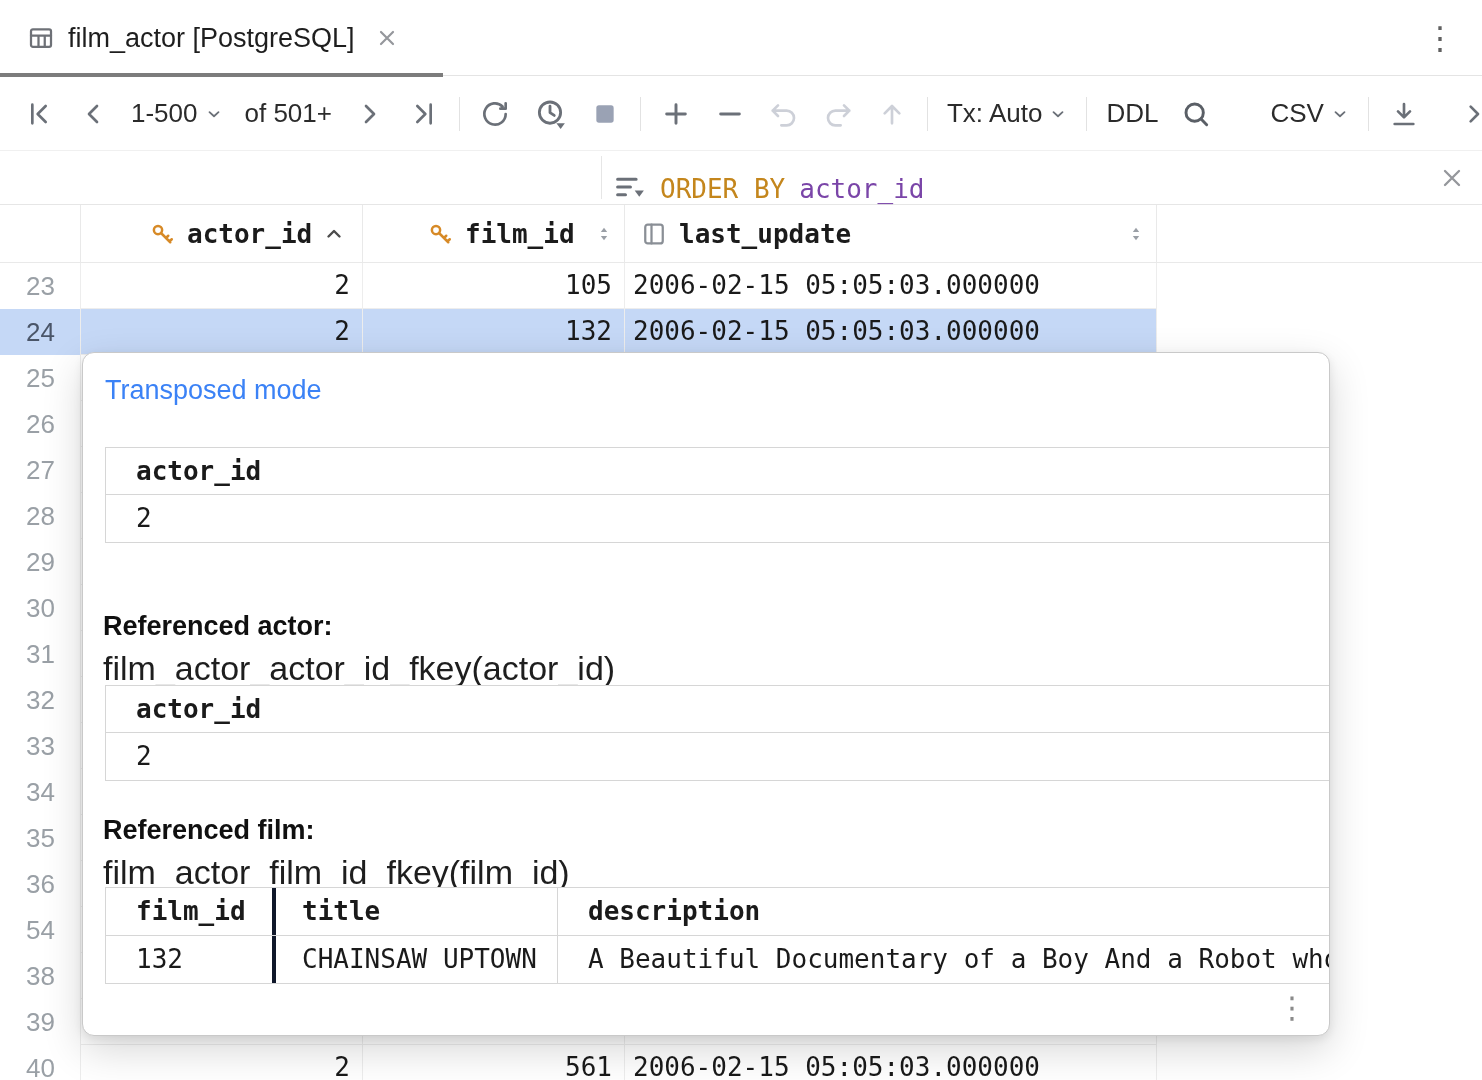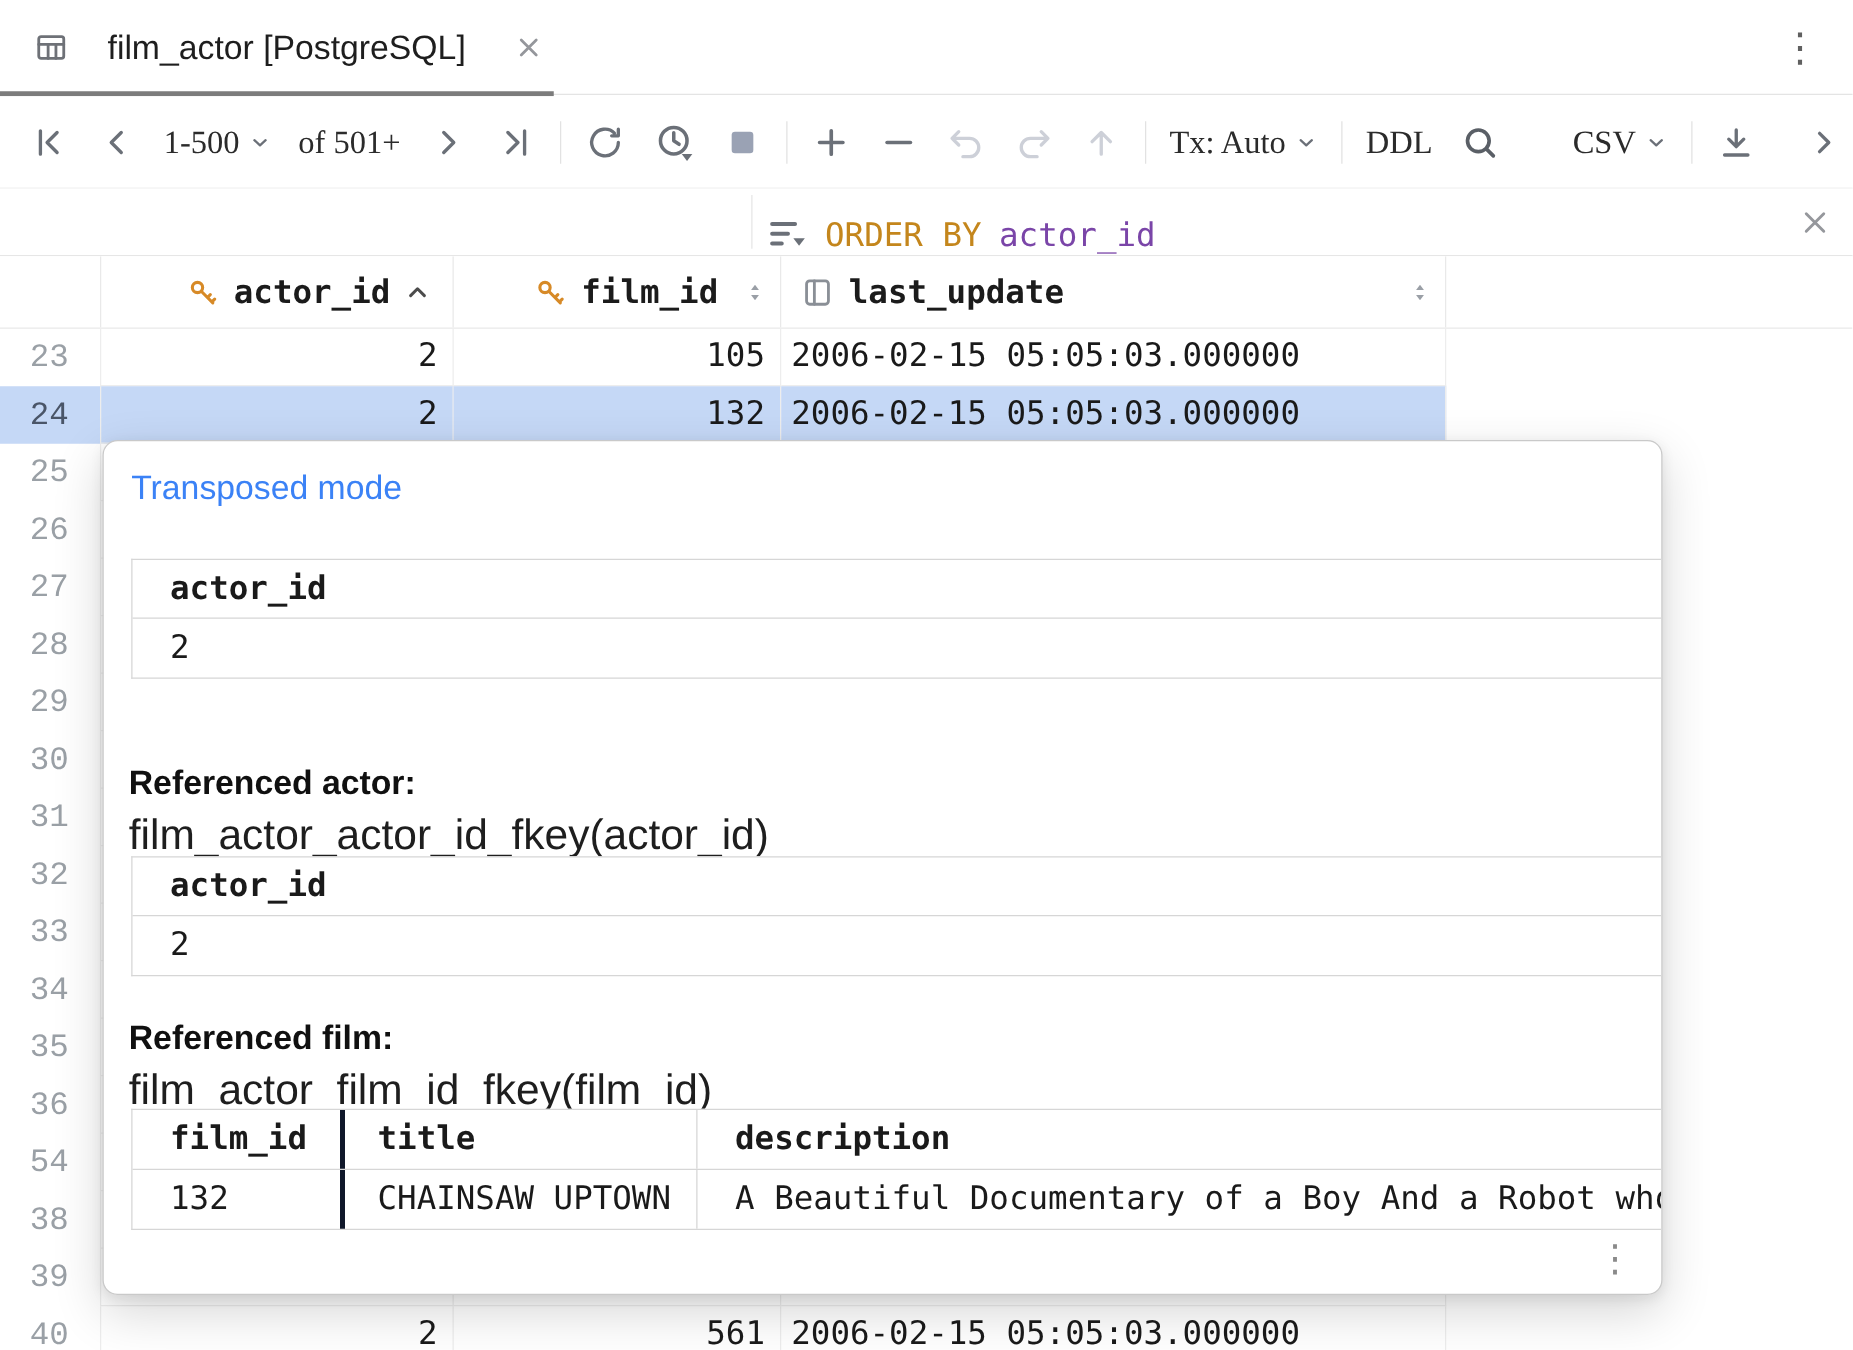--- a/index.html
+++ b/index.html
@@ -1,29 +1,29 @@
 <!DOCTYPE html>
 <html><head>
 <meta charset="utf-8">
 <style>
   *{margin:0;padding:0;box-sizing:border-box}
   html,body{width:1482px;height:1080px;overflow:hidden;background:#fff;font-family:"Liberation Sans",sans-serif}
   .icn{display:block}
 
   
   .tabbar{position:absolute;left:0;right:0;top:0;height:76px;border-bottom:1px solid #e4e4e4;background:#fff}
-  .tab{position:absolute;left:0;top:0;width:443px;height:76px;display:flex;align-items:center;padding-left:26px;gap:30px;cursor:pointer}
+  .tab{position:absolute;left:0;top:0;width:443px;height:76px;display:flex;align-items:center;padding-left:26px;gap:12px;cursor:pointer}
   .tab-title{font-size:27px;color:#1e1e1e;white-space:nowrap}
   .tab-close{margin-left:8px;display:flex;align-items:center}
   .tab-indicator{position:absolute;left:0;bottom:-1px;width:443px;height:4px;background:#7c7c7c}
   .tabbar-kebab{position:absolute;right:26px;top:50%;transform:translateY(-50%);font-size:32px;color:#606060;line-height:1;cursor:pointer}
 
   
   .toolbar{position:absolute;left:0;right:0;top:77px;height:74px;display:flex;align-items:center;gap:16px;padding:0 18px 0 20px;border-bottom:1px solid #f0f0f0;background:#fff}
-  .tbtn{display:flex;align-items:center;gap:7px;background:none;border:none;cursor:pointer;padding:3px;font-family:Liberation Serif, serif}
+  .tbtn{display:flex;align-items:center;gap:7px;background:none;border:none;cursor:pointer;padding:3px;font-family:Liberation Sans, sans-serif}
   .tbtn .lbl{font-size:26px;color:#2b2b2b;white-space:nowrap}
   .tsep{width:1px;height:34px;background:#e2e2e2;flex:none}
   .tspacer{flex:1}
 
   
   .filterbar{position:absolute;left:0;right:0;top:151px;height:54px;border-bottom:1px solid #e6e6e6;background:#fff}
   .fwhere{position:absolute;left:12px;top:0;height:100%;display:flex;align-items:center;gap:14px;cursor:text}
   .kw-where{font-family:"DejaVu Sans Mono",monospace;font-size:26px;color:#8d939c}
   .fdivider{position:absolute;left:601px;top:5px;bottom:5px;width:1px;background:#e6e6e6}
   .forder{position:absolute;left:612px;top:0;height:100%;display:flex;align-items:flex-end;gap:14px;cursor:text}
@@ -35,21 +35,21 @@
   .grid{position:absolute;left:0;right:0;top:205px;bottom:0;overflow:hidden;background:#fff}
   .ghead{display:flex;height:58px;border-bottom:1px solid #e9e9e9;align-items:stretch}
   .hgutter{width:80px;flex:none}
   .hcell{display:flex;align-items:center;font-family:"DejaVu Sans Mono",monospace;font-size:26px;font-weight:bold;color:#1b1b1b;border-right:1px solid #e9e9e9;flex:none;cursor:pointer}
   .h-actor{width:283px;padding-left:66px;border-left:1px solid #e9e9e9;gap:10px}
   .h-film{width:262px;padding-left:62px;gap:10px}
   .h-last{width:532px;padding-left:14px;gap:10px}
   .sort-end{margin-left:auto;margin-right:10px;display:flex}
 
   .row{display:flex;height:46px;flex:none;cursor:pointer}
-  .rownum{width:80px;flex:none;font-family:Liberation Mono, monospace;font-size:26px;color:#9aa0a6;text-align:right;padding-right:25px;line-height:46px}
+  .rownum{width:80px;flex:none;font-family:Liberation Sans, sans-serif;font-size:26px;color:#9aa0a6;text-align:right;padding-right:25px;line-height:46px}
   .cell{font-family:"DejaVu Sans Mono",monospace;font-size:26px;color:#1a1a1a;line-height:45px;border-right:1px solid #ededed;border-bottom:1px solid #ededed;white-space:nowrap;overflow:hidden}
   .c-actor{width:283px;text-align:right;padding-right:12px;border-left:1px solid #ededed}
   .c-film{width:262px;text-align:right;padding-right:12px}
   .c-last{width:532px;padding-left:8px}
   .row.selected .cell,.row.selected .rownum{background:#c5d8f6}
   .row.selected .rownum{color:#4a5568}
 
   
   .popup{position:absolute;left:82px;top:352px;width:1248px;height:684px;background:#fff;border:1px solid #c9c9c9;border-radius:12px;box-shadow:0 14px 40px rgba(0,0,0,.16),0 3px 10px rgba(0,0,0,.08);z-index:30;overflow:hidden}
   .plink{position:absolute;left:22px;top:22px;font-size:27px;color:#3b82f6;cursor:pointer;text-decoration:none}

